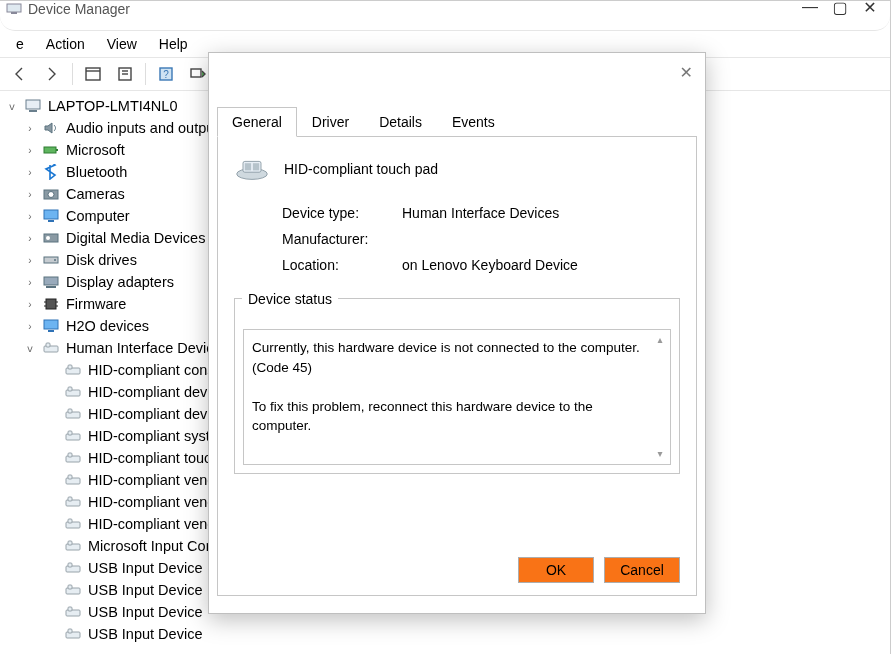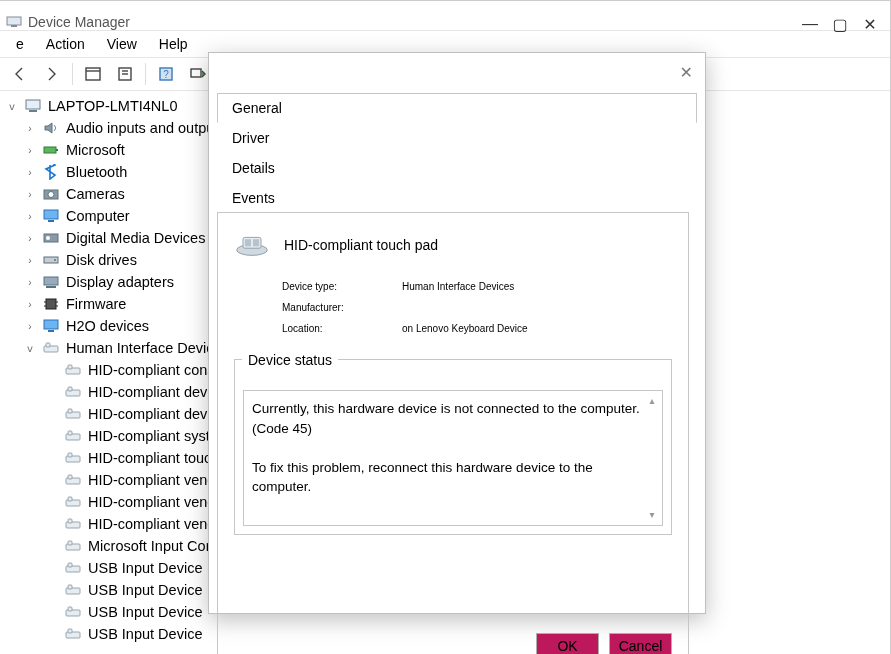--- a/index.html
+++ b/index.html
@@ -1,19 +1,19 @@
 <!DOCTYPE html>
 <html><head>
 <meta charset="utf-8">
 <style>
   * { box-sizing: border-box; font-family: "Segoe UI", Tahoma, sans-serif; }
   body { margin:0; padding:0; background:#fff; width:891px; height:654px; overflow:hidden; position:relative; color:#000; font-size:14px; }
   
   .win { position:absolute; left:0; top:0; right:0; bottom:0; background:#fff; border:1px solid #ccc; border-left:none; border-bottom:none;}
-  .titlebar { display:flex; align-items:flex-end; height:30px; padding-left:6px; border-bottom:1px solid #e6e6e6; color:#555;}
+  .titlebar { display:flex; align-items:flex-start; height:30px; padding-left:6px; border-bottom:1px solid #e6e6e6; color:#555;border-radius:15px;}
   .title-icon { width:16px; height:16px; display:inline-flex; align-items:center; justify-content:center; margin-right:6px;}
   .title-icon svg { width:16px; height:16px;}
   .win-ctrls { margin-left:auto; display:flex; gap:18px; padding-right:14px; color:#333;}
   .win-ctrl { width:12px; height:12px; display:flex; align-items:center; justify-content:center; font-size:16px; cursor:default;}
   .menubar { display:flex; gap:2px; padding:2px 6px; height:26px; align-items:center; font-size:14px;}
   .menu-item { padding:2px 10px; cursor:default;}
   .toolbar { display:flex; align-items:center; gap:4px; padding:3px 6px; border-top:1px solid #e6e6e6; border-bottom:1px solid #e6e6e6; height:34px;}
   .tsep { width:1px; height:22px; background:#ddd; margin:0 2px;}
   .tb-btn { width:28px; height:26px; display:flex; align-items:center; justify-content:center; border:1px solid transparent; cursor:default;}
   .tb-btn svg { width:18px; height:18px; stroke:#444; fill:none; stroke-width:1.4;}
@@ -25,35 +25,35 @@
   .nicon svg { width:16px; height:16px;}
   .lvl1 { padding-left:4px;}
   .lvl2 { padding-left:22px;}
   .lvl3 { padding-left:44px;}
   .label { white-space:nowrap; overflow:hidden; text-overflow:clip;}
 
   
   .dlg { position:absolute; left:208px; top:52px; width:498px; height:562px; background:#fff; border:1px solid #bfbfbf; box-shadow:0 6px 22px rgba(0,0,0,0.25);}
   .dlg-title { display:flex; align-items:center; height:38px; padding:0 12px; color:#555; font-size:14px;}
   .dlg-close { margin-left:auto; font-size:16px; color:#777; cursor:default;}
-  .tabs { display:flex; margin:2px 8px 0 8px; position:relative;flex-direction:column;}
+  .tabs { display:flex; margin:16px 8px 0 8px; position:relative;}
   .tab { padding:6px 14px 6px 14px; font-size:14px; border:1px solid transparent; cursor:default;}
   .tab.active { border:1px solid #c6c6c6; border-bottom:1px solid #fff; background:#fff; position:relative; z-index:2;}
-  .tab-body { border:1px solid #c6c6c6; margin:0 16px 8px 8px; margin-top:-1px; padding:18px 16px 10px 16px; height:460px; position:relative;}
+  .tab-body { border:1px solid #c6c6c6; margin:0 8px 8px 8px; margin-top:-1px; padding:18px 16px 10px 16px; height:460px; position:relative;}
   .dev-row { display:flex; align-items:center; gap:14px; margin-bottom:22px;}
   .dev-icon { width:36px; height:28px; display:flex; align-items:center; justify-content:center;}
-  .props { margin-left:48px; font-size:10px;}
+  .props { margin-left:48px; font-size:14px;}
   .props .row { display:flex; margin-bottom:10px;}
   .props .k { width:120px;}
   .fs-legend { font-size:14px; padding:0 6px; margin-left:8px; margin-top:-10px; background:#fff; display:inline-block;}
   .status-box { border:1px solid #c6c6c6; margin:6px 8px 8px 8px; height:136px; padding:8px 20px 8px 8px; font-size:13.5px; line-height:1.45; position:relative;}
   .scroll-arrow { position:absolute; right:3px; width:14px; height:14px; color:#999; font-size:10px; text-align:center; cursor:default;}
   .scroll-up { top:3px;} .scroll-dn { bottom:3px;}
   .dlg-btns { position:absolute; right:16px; bottom:12px; display:flex; gap:10px;}
-  .btn { width:63px; height:26px; background:#be185d; border:1px solid #adadad; font-size:14px; display:flex; align-items:center; justify-content:center; cursor:default;}
+  .btn { width:76px; height:26px; background:#f97316; border:1px solid #adadad; font-size:14px; display:flex; align-items:center; justify-content:center; cursor:default;}
   .hid-icon rect { fill:#e6edf2; stroke:#98a3aa;}
 </style>
 </head>
 <body>
 
 <div class="win">
   <div class="titlebar">
     <span class="title-icon">
       <svg viewBox="0 0 16 16">
           <rect x="1" y="3" width="14" height="8" fill="#dfe9f0" stroke="#889"></rect>

